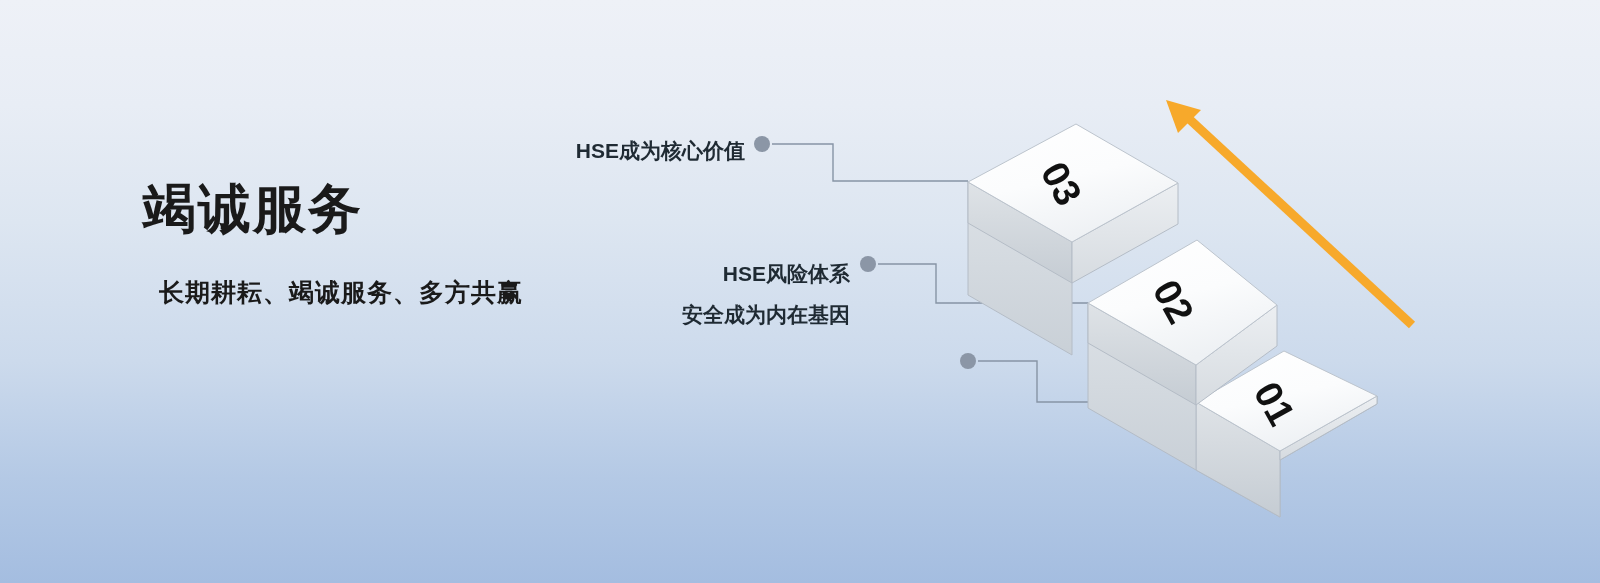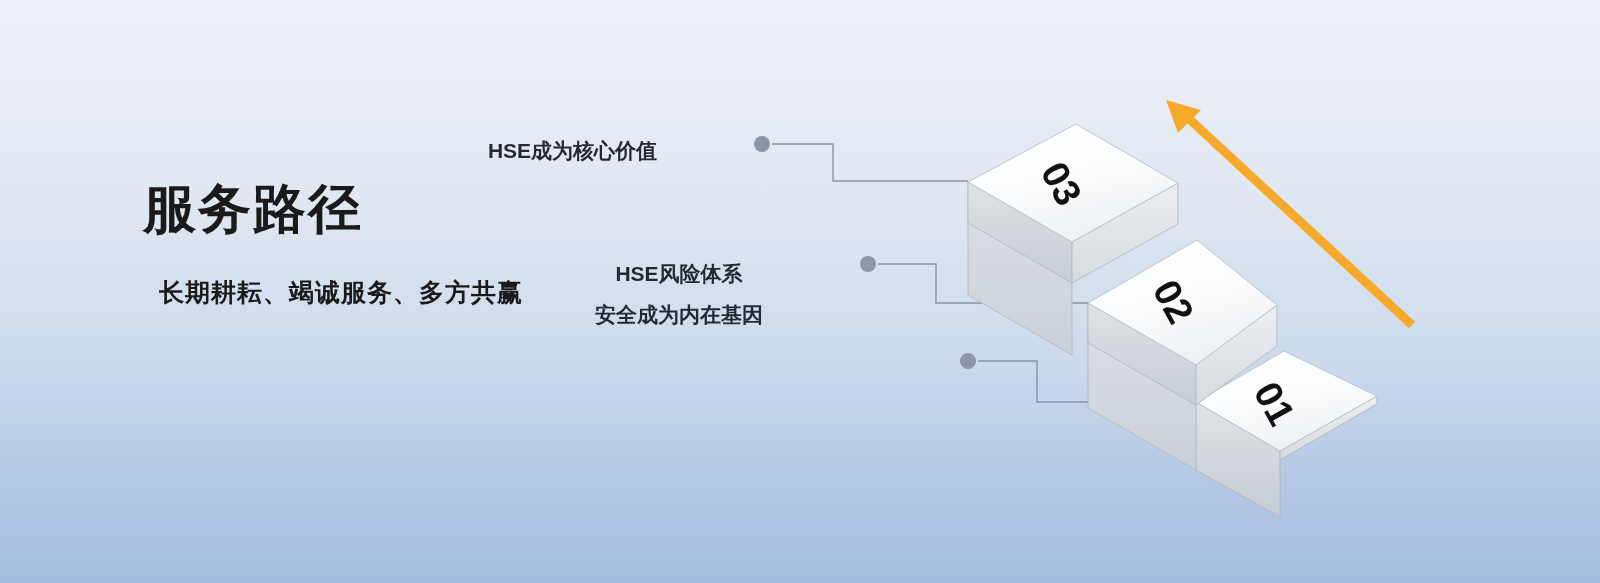--- a/index.html
+++ b/index.html
@@ -58,32 +58,32 @@
   
   .step-label {
     position: absolute;
     text-align: right;
     color: #1f2a33;
     font-size: 21px;
     font-weight: bold;
     line-height: 1.95;
     white-space: nowrap;
   }
-  .step-label .l1, .step-label .l2 { display: block; text-align: center; }
+  .step-label .l1, .step-label .l2 { display: block; }
   #label-03 { left: 400px; top: 131px; width: 345px; }
   #label-02 { left: 508px; top: 254px; width: 342px; }
   #label-01 { left: 610px; top: 354px; width: 343px; }
 </style>
 </head>
 <body>
 
 <div id="stage">
 
   <div id="headline">
-    <div id="title">服务路径</div>
+    <div id="title">竭诚服务</div>
     <div id="subtitle">长期耕耘、竭诚服务、多方共赢</div>
   </div>
 
   <svg id="art" viewBox="0 0 1600 583">
     <defs>
       <linearGradient id="topFace" x1="0" y1="0" x2="0.4" y2="1">
         <stop offset="0%" stop-color="#ffffff"></stop>
         <stop offset="55%" stop-color="#fbfcfd"></stop>
         <stop offset="100%" stop-color="#eef1f4"></stop>
       </linearGradient>

